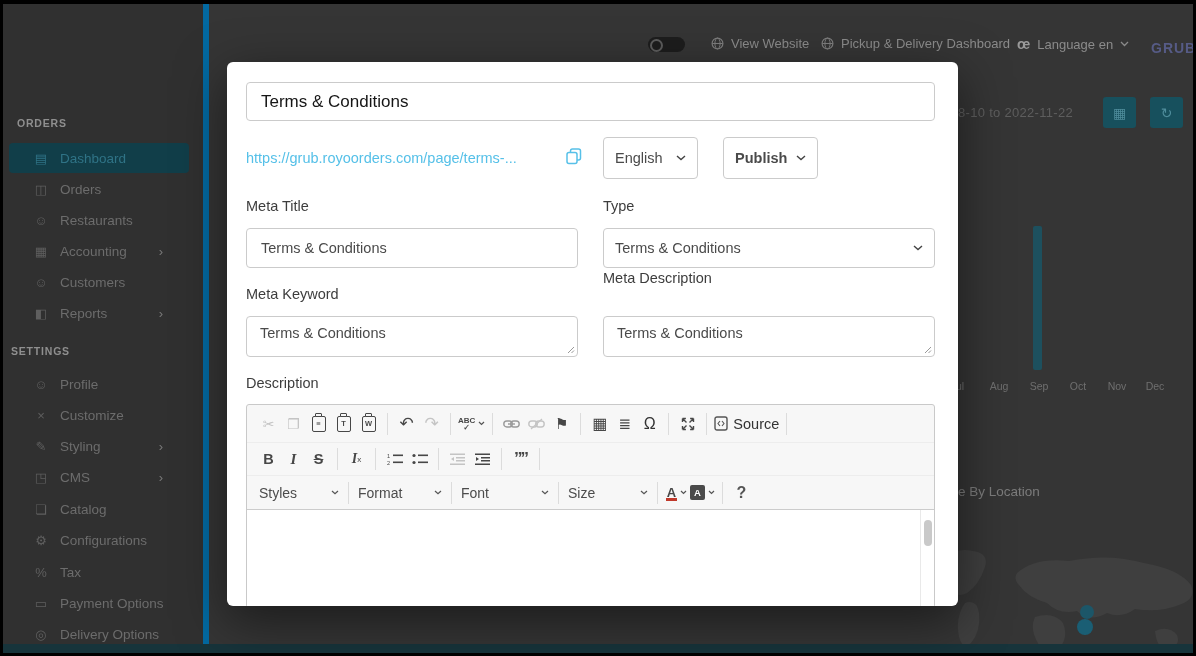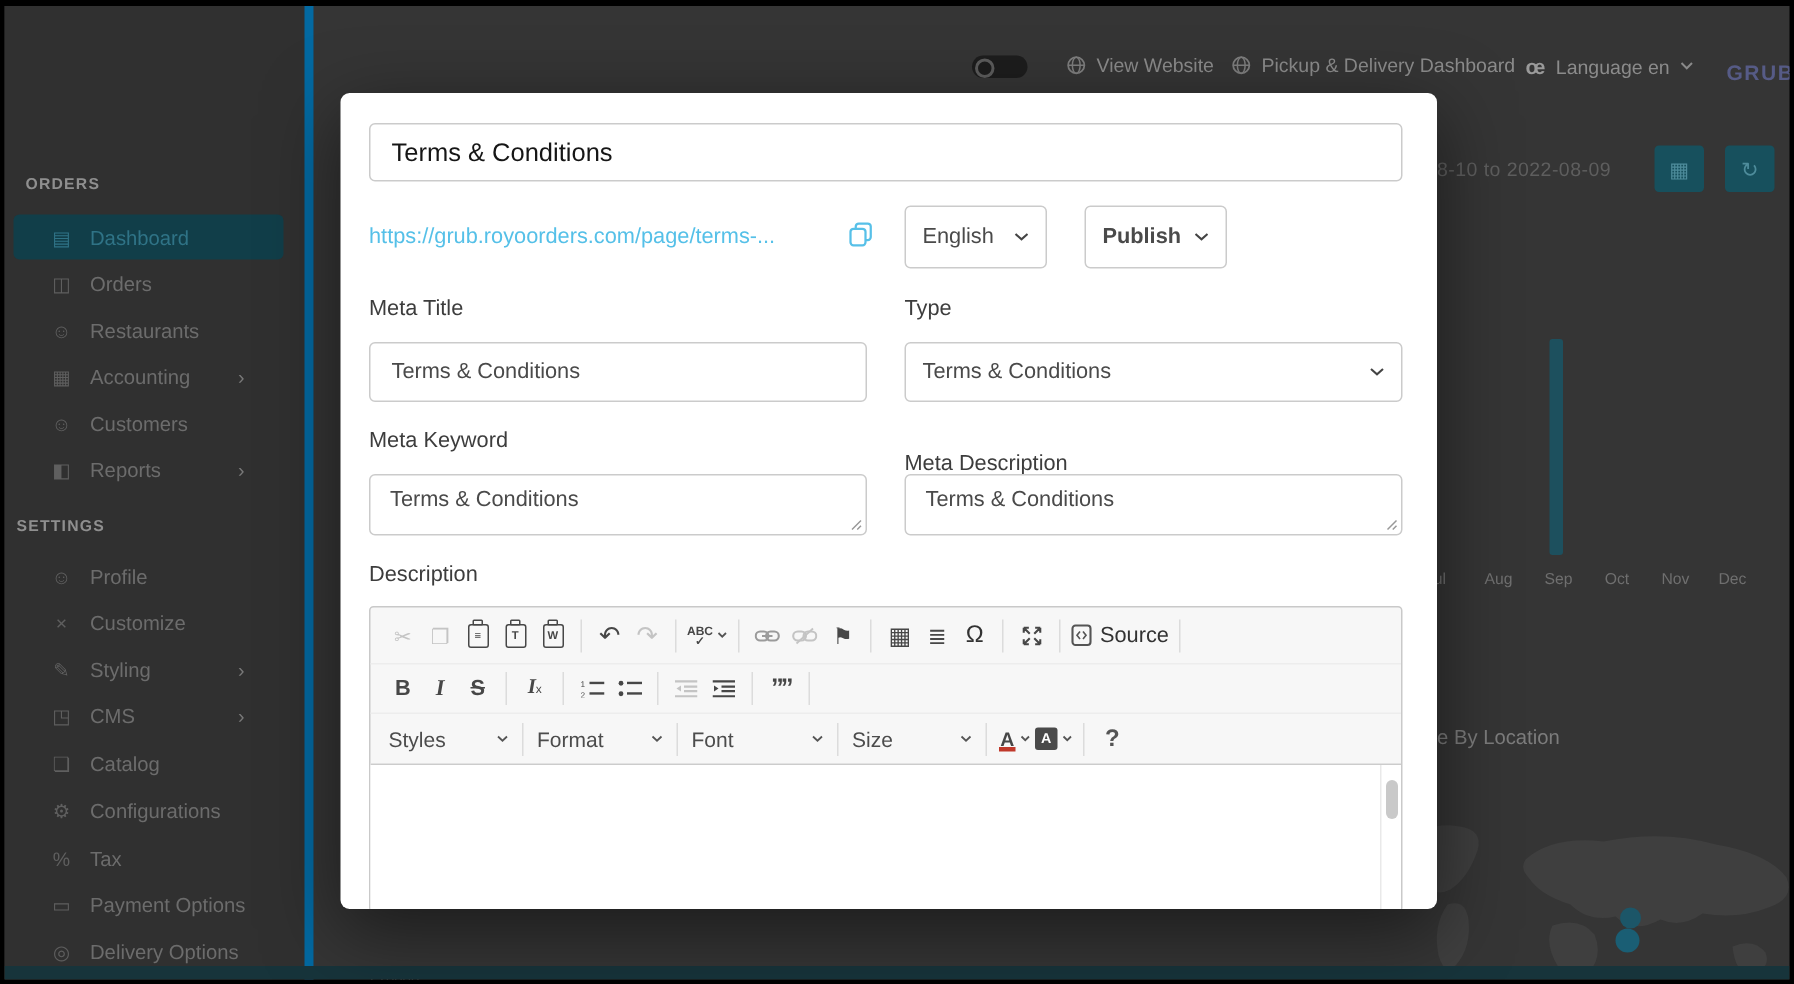--- a/index.html
+++ b/index.html
@@ -178,21 +178,21 @@
   <div class="topbar-item" style="left:1014px;top:32px;">
     <b style="font-size:14px;color:#9a9a9a;">œ</b>
     <span>Language en</span>
     <svg width="9" height="6">
           <path d="M1 1 L4.5 4.5 L8 1" fill="none" stroke="#8a8a8a" stroke-width="1.3"></path>
         </svg>
   </div>
 
   <div class="brand">GRUB</div>
 
-  <div class="date-range">8-10 to 2022-08-09</div>
+  <div class="date-range">8-10 to 2022-11-22</div>
   <div class="tealbtn" style="left:1100px;top:93px;">
     <span>▦</span>
   </div>
   <div class="tealbtn" style="left:1147px;top:93px;">
     <span>↻</span>
   </div>
 
   <div class="bar"></div>
   <span class="month" style="left:957px;">ul</span>
   <span class="month" style="left:996px;">Aug</span>
@@ -251,21 +251,21 @@
     <input class="fld" style="left: 19px; top: 166px; width: 332px; height: 40px;" readonly="" value="Terms &amp; Conditions">
 
     <div class="fld selbox" style="left:376px;top:166px;width:332px;height:40px;">
       <span>Terms &amp; Conditions</span>
       <svg width="10" height="6">
             <path d="M1 1 L5 4.6 L9 1" fill="none" stroke="#444" stroke-width="1.4"></path>
           </svg>
     </div>
 
     <div class="mlabel" style="left:19px;top:224px;">Meta Keyword</div>
-    <div class="mlabel" style="left:376px;top:239px;">Meta Description</div>
+    <div class="mlabel" style="left:376px;top:208px;">Meta Description</div>
 
     <div class="fld tarea" style="left:19px;top:254px;width:332px;height:41px;">
       <span>Terms &amp; Conditions</span>
       <svg class="grip" width="8" height="8">
             <path d="M7 1 L1 7 M7 4.5 L4.5 7" stroke="#999" stroke-width="1" fill="none"></path>
           </svg>
     </div>
     <div class="fld tarea" style="left:376px;top:254px;width:332px;height:41px;">
       <span>Terms &amp; Conditions</span>
       <svg class="grip" width="8" height="8">

